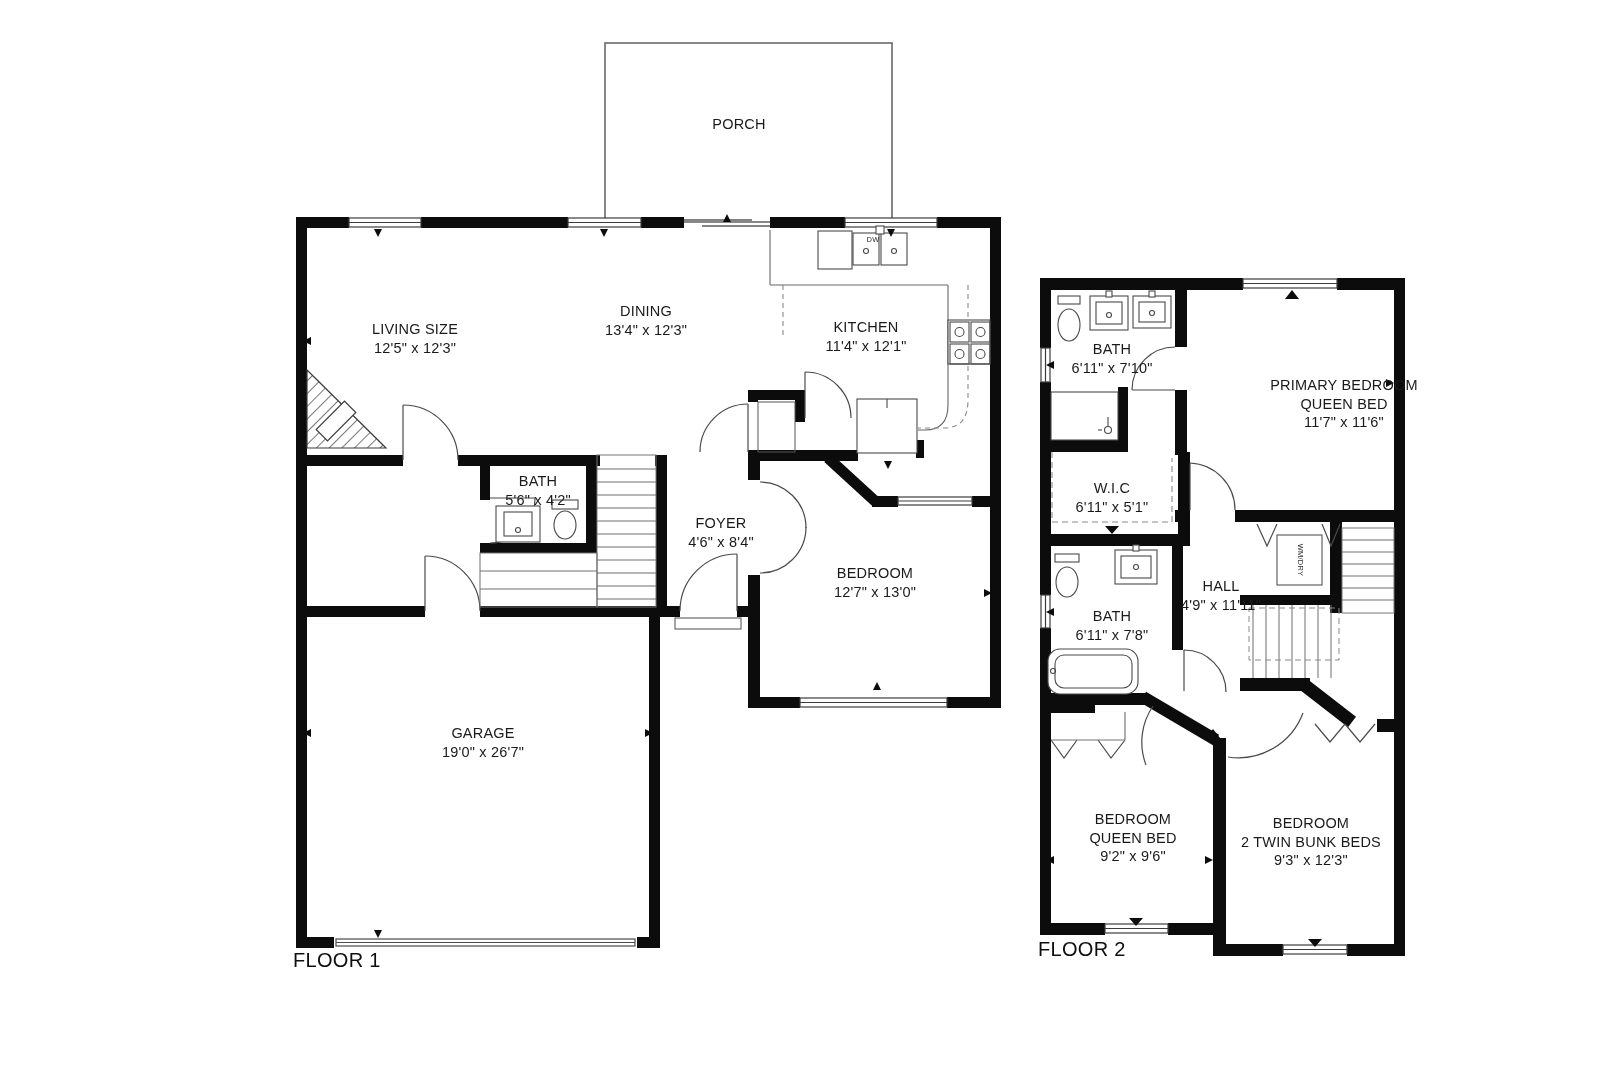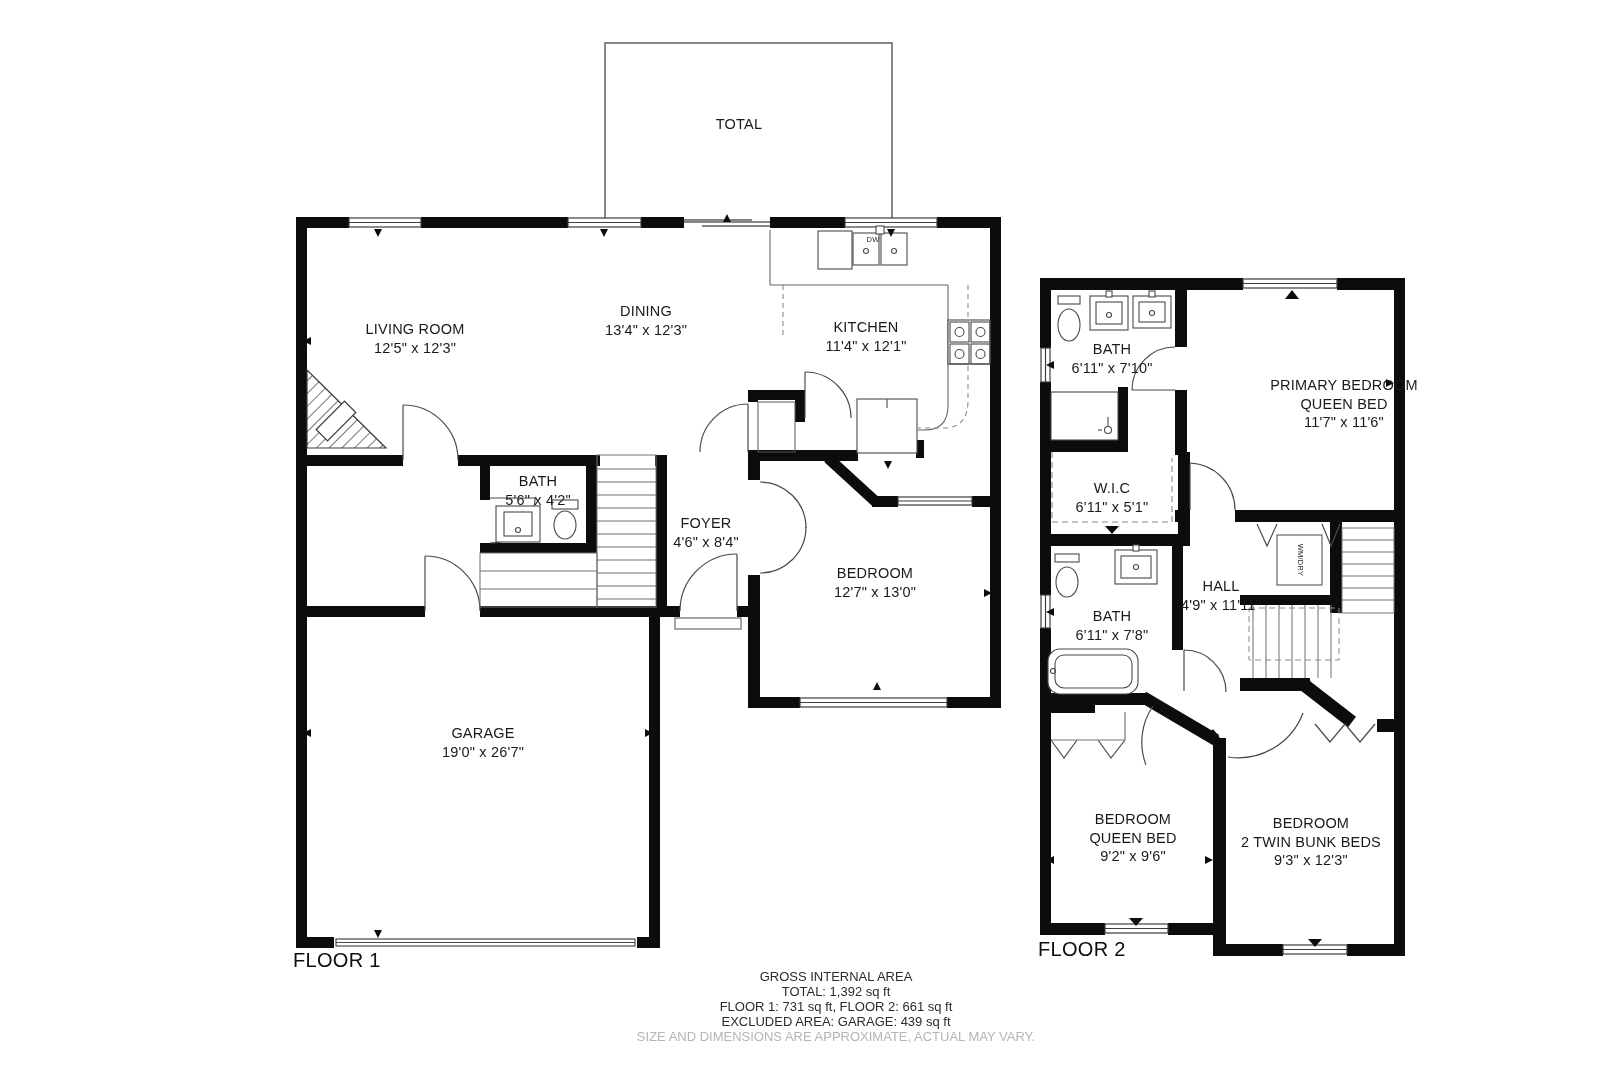--- a/index.html
+++ b/index.html
@@ -353,39 +353,39 @@
     <polygon points="1054,608 1054,616 1046,612"></polygon>
     <polygon points="1054,856 1054,864 1046,860"></polygon>
     <polygon points="1205,856 1205,864 1213,860"></polygon>
     <polygon points="1386,379 1386,387 1394,383"></polygon>
     <polygon points="1105,526 1119,526 1112,534"></polygon>
     <polygon points="1206,738 1220,738 1213,729"></polygon>
   </g>
 </svg>
 
 <div class="room-label" style="left:739px;top:124px">
-  <span class="nm">TOTAL</span>
+  <span class="nm">PORCH</span>
 </div>
 <div class="room-label" style="left:415px;top:338px">
-  <span class="nm">LIVING ROOM</span>
+  <span class="nm">LIVING SIZE</span>
   <span class="dm">12'5" x 12'3"</span>
 </div>
 <div class="room-label" style="left:646px;top:320px">
   <span class="nm">DINING</span>
   <span class="dm">13'4" x 12'3"</span>
 </div>
 <div class="room-label" style="left:866px;top:336px">
   <span class="nm">KITCHEN</span>
   <span class="dm">11'4" x 12'1"</span>
 </div>
 <div class="room-label" style="left:538px;top:490px">
   <span class="nm">BATH</span>
   <span class="dm">5'6" x 4'2"</span>
 </div>
-<div class="room-label" style="left:706px;top:532px">
+<div class="room-label" style="left:721px;top:532px">
   <span class="nm">FOYER</span>
   <span class="dm">4'6" x 8'4"</span>
 </div>
 <div class="room-label" style="left:875px;top:582px">
   <span class="nm">BEDROOM</span>
   <span class="dm">12'7" x 13'0"</span>
 </div>
 <div class="room-label" style="left:483px;top:742px">
   <span class="nm">GARAGE</span>
   <span class="dm">19'0" x 26'7"</span>
@@ -421,21 +421,14 @@
 <div class="room-label" style="left:1311px;top:842px">
   <span class="nm">BEDROOM</span>
   <span class="l2">2 TWIN BUNK BEDS</span>
   <span class="dm">9'3" x 12'3"</span>
 </div>
 <div class="floor-tag" style="left:1038px;top:938px">FLOOR 2</div>
 
 <div class="fixture-label" style="left:873px;top:239px">DW</div>
 <div class="fixture-label rot" style="left:1300px;top:560px">WM/DRY</div>
 
-<div class="footer">
-  <span>GROSS INTERNAL AREA</span>
-  <span>TOTAL: 1,392 sq ft</span>
-  <span>FLOOR 1: 731 sq ft, FLOOR 2: 661 sq ft</span>
-  <span>EXCLUDED AREA: GARAGE: 439 sq ft</span>
-  <span class="muted">SIZE AND DIMENSIONS ARE APPROXIMATE, ACTUAL MAY VARY.</span>
-</div>
 
 </div>
 
 </body></html>

